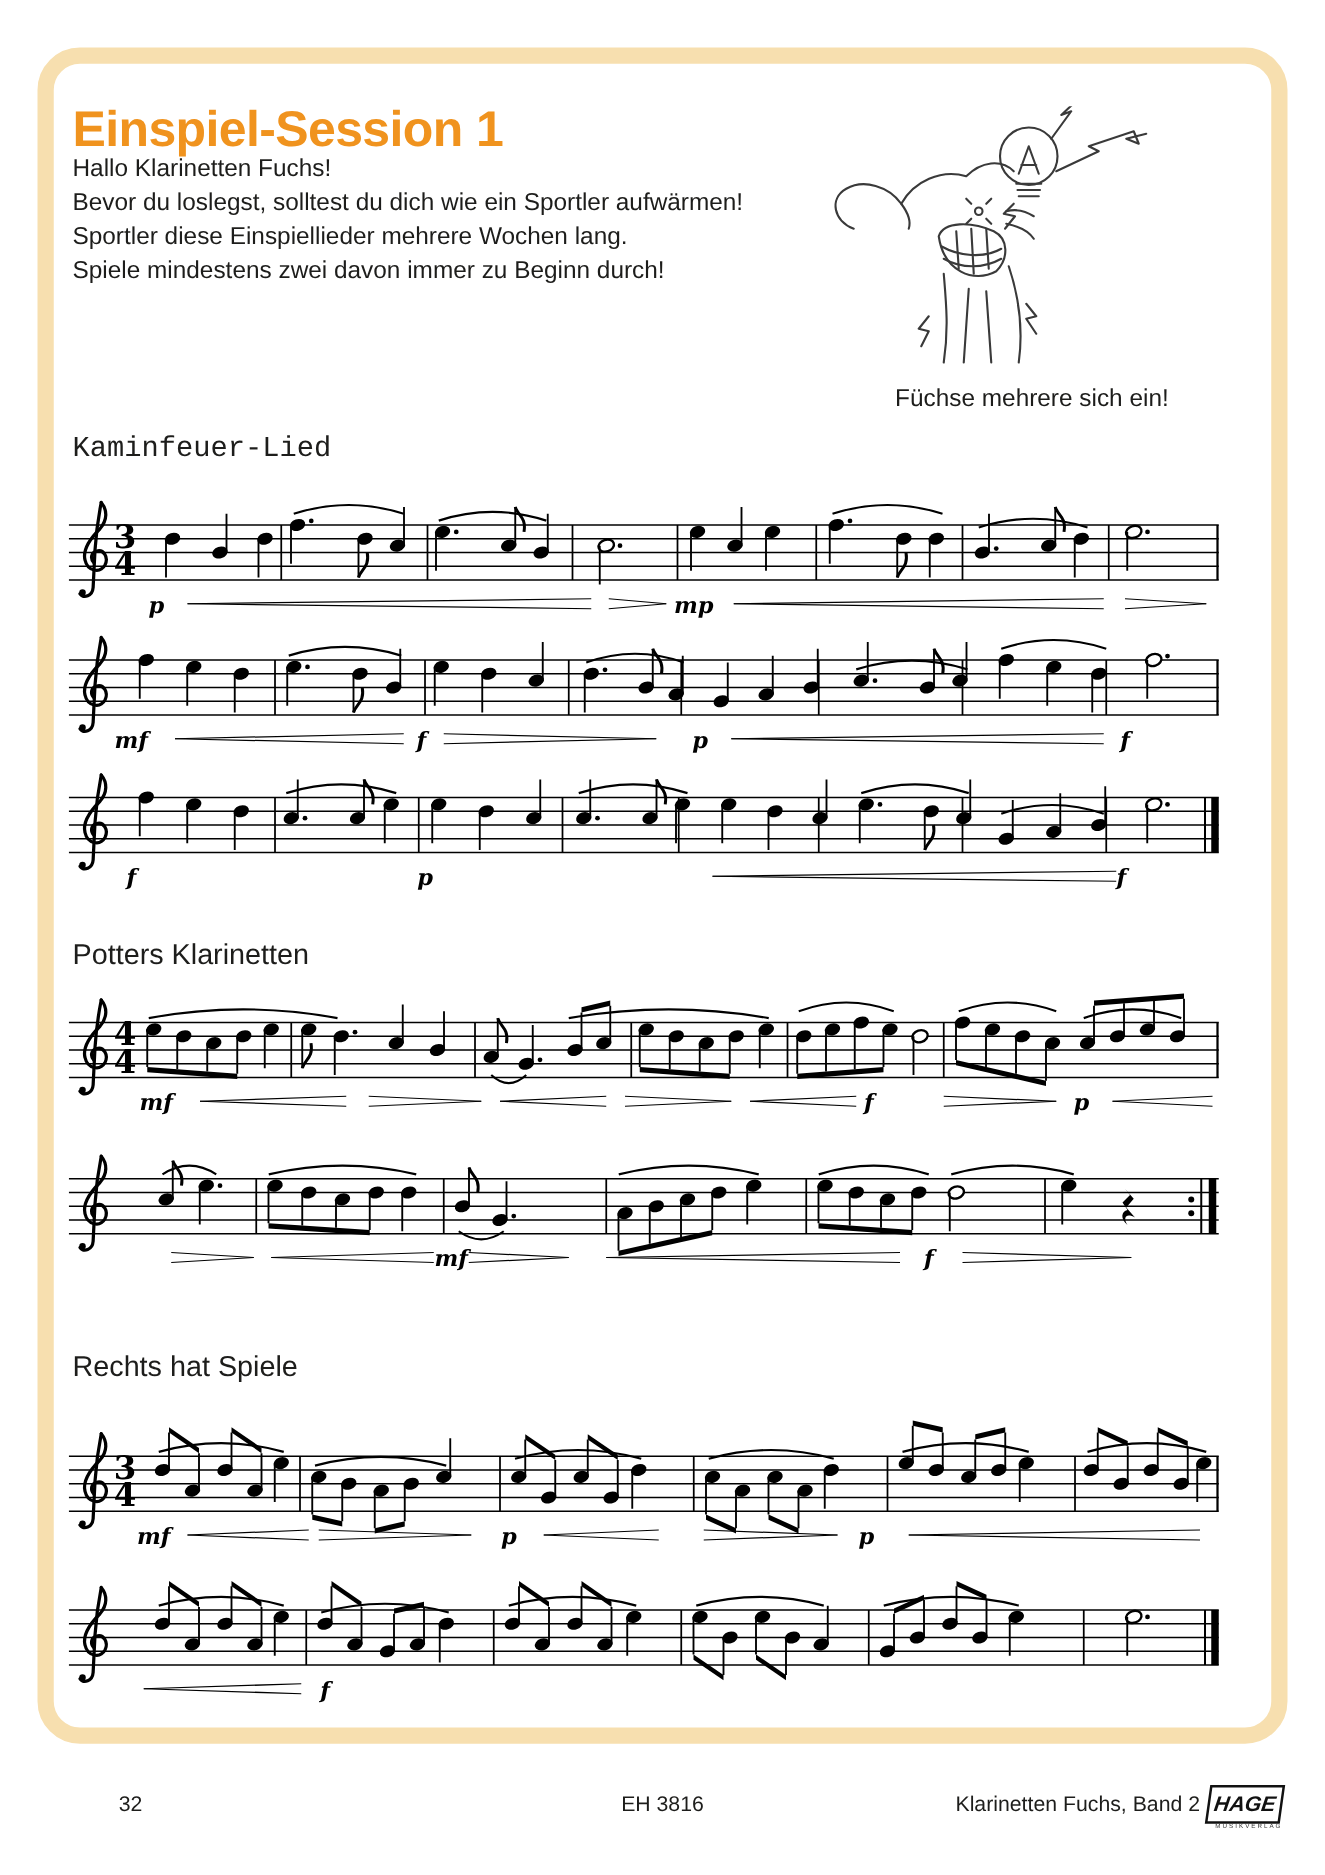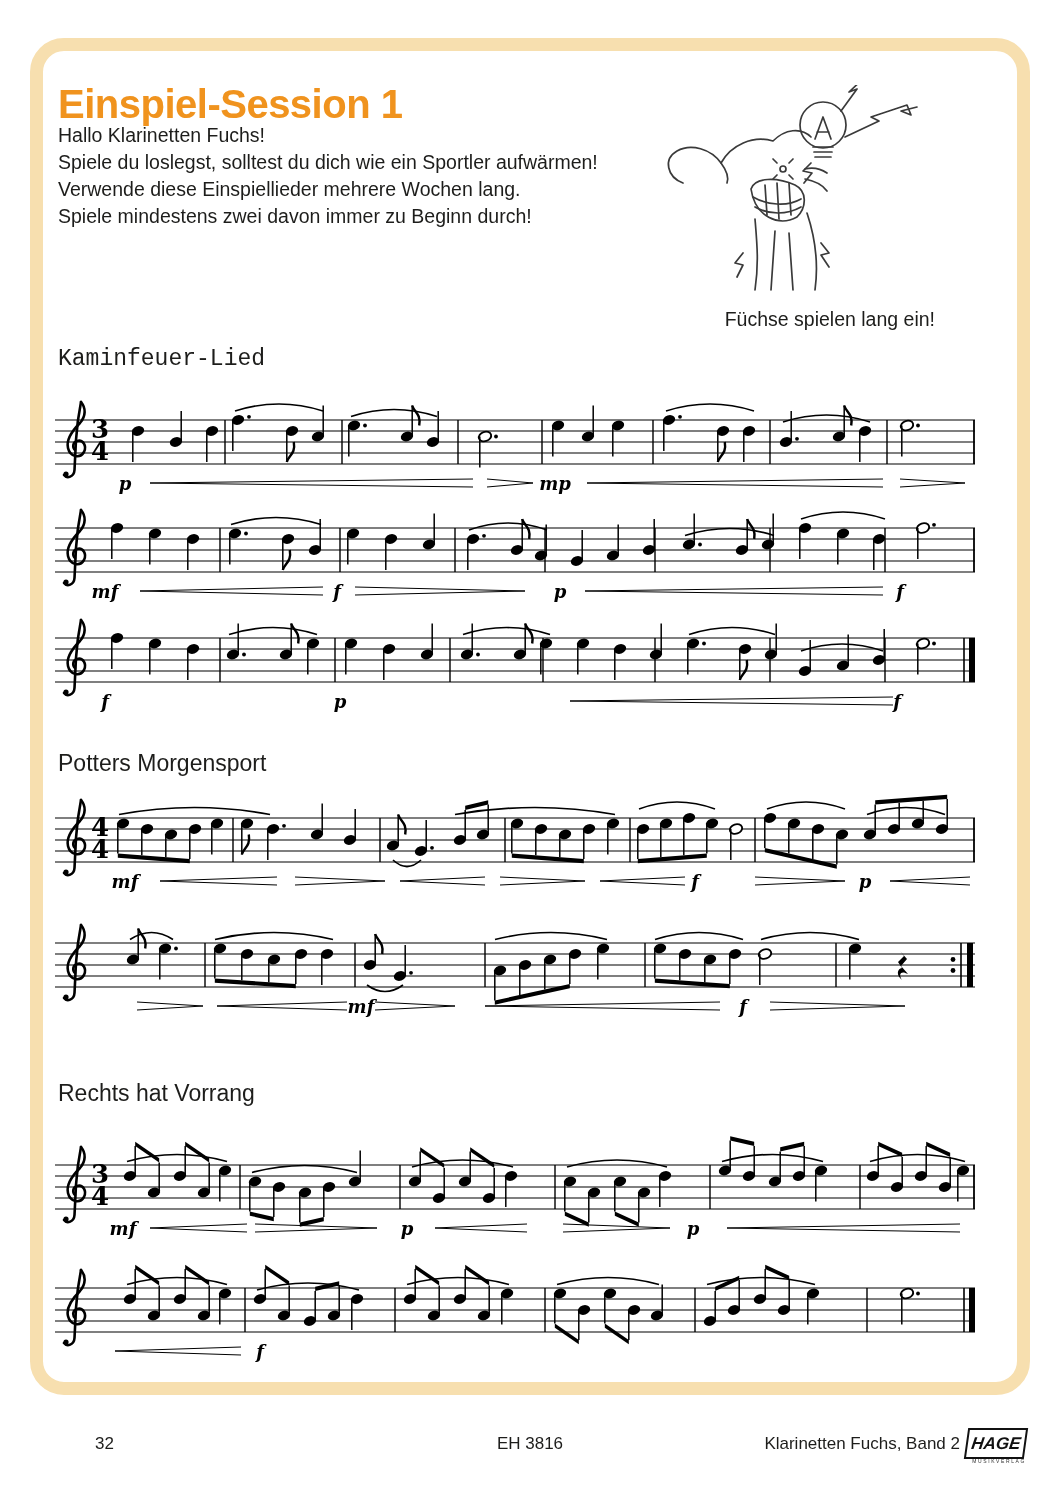--- a/index.html
+++ b/index.html
@@ -26,22 +26,22 @@
   svg{display:block;}
 </style>
 </head>
 <body>
 
 <div id="frame" style="border-color: rgb(247, 223, 175);"></div>
 
 <div id="title" style="color: rgb(240, 147, 30); margin-top: 24px;">Einspiel-Session 1</div>
 
 <div class="intro" style="top:122px">Hallo Klarinetten Fuchs!</div>
-<div class="intro" style="top:149px">Spiele du loslegst, solltest du dich wie ein Sportler aufwärmen!</div>
-<div class="intro" style="top:176px">Verwende diese Einspiellieder mehrere Wochen lang.</div>
+<div class="intro" style="top:149px">Bevor du loslegst, solltest du dich wie ein Sportler aufwärmen!</div>
+<div class="intro" style="top:176px">Sportler diese Einspiellieder mehrere Wochen lang.</div>
 <div class="intro" style="top:203px">Spiele mindestens zwei davon immer zu Beginn durch!</div>
 
 <svg id="fox" width="300" height="215" viewBox="0 0 300 215">
   <g fill="none" stroke="#3a3a3a" stroke-width="1.7" stroke-linecap="round" stroke-linejoin="round">
 
     <path d="M28,98 C12,92 8,74 22,66 C36,58 56,64 66,78 C72,86 74,92 72,98"></path>
     <path d="M66,78 C76,60 98,50 118,56 C130,44 146,42 156,52"></path>
 
     <circle cx="168" cy="40" r="23"></circle>
     <path d="M160,54 L168,32 L176,54 M162,47 L174,47"></path>
@@ -58,21 +58,21 @@
     <path d="M98,112 C112,120 132,122 146,114 M100,122 C114,130 132,130 146,122"></path>
     <path d="M110,100 L112,130 M122,98 L124,134 M134,98 L136,130"></path>
 
     <path d="M150,94 C160,96 168,100 172,106 M150,84 C158,82 166,84 172,88"></path>
     <path d="M100,134 C102,158 104,178 100,205 M152,128 C160,152 164,176 160,205"></path>
     <path d="M120,146 L116,205 M134,148 L138,205"></path>
     <path d="M88,168 L80,178 L88,180 L82,192 M166,158 L174,168 L166,170 L174,182"></path>
   </g>
 </svg>
 
-<div id="caption">Füchse spielen lang ein!</div>
+<div id="caption">Füchse mehrere sich ein!</div>
 
 <div id="songs-root">
     <div class="song-head" style="top: 346px; font-family: Liberation Mono, monospace;">Kaminfeuer-Lied</div>
     <div class="system" style="top: 380px;">
       <svg width="936" height="125" viewBox="0 0 936 125">
         <line x1="0" y1="40" x2="920" y2="40" stroke="#000" stroke-width="1.1"></line>
         <line x1="0" y1="51" x2="920" y2="51" stroke="#000" stroke-width="1.1"></line>
         <line x1="0" y1="62" x2="920" y2="62" stroke="#000" stroke-width="1.1"></line>
         <line x1="0" y1="73" x2="920" y2="73" stroke="#000" stroke-width="1.1"></line>
         <line x1="0" y1="84" x2="920" y2="84" stroke="#000" stroke-width="1.1"></line>
@@ -320,21 +320,21 @@
         <path d="M 408 36.5 Q 451.5 22.5 495 36.5" fill="none" stroke="#000" stroke-width="1.7"></path>
         <path d="M 634 36.5 Q 677 22.5 720 36.5" fill="none" stroke="#000" stroke-width="1.7"></path>
         <path d="M 746 53 Q 787 39 828 53" fill="none" stroke="#000" stroke-width="1.7"></path>
         <line x1="515" y1="103" x2="838" y2="99" stroke="#000" stroke-width="1"></line>
         <line x1="515" y1="103" x2="838" y2="107" stroke="#000" stroke-width="1"></line>
         <text x="50" y="110" font-size="18" font-family="&quot;DejaVu Serif&quot;,serif" font-weight="bold" text-anchor="middle" fill="#000" font-style="italic">f</text>
         <text x="285" y="110" font-size="18" font-family="&quot;DejaVu Serif&quot;,serif" font-weight="bold" text-anchor="middle" fill="#000" font-style="italic">p</text>
         <text x="842" y="110" font-size="18" font-family="&quot;DejaVu Serif&quot;,serif" font-weight="bold" text-anchor="middle" fill="#000" font-style="italic">f</text>
       </svg>
     </div>
-    <div class="song-head" style="top: 750px;">Potters Morgensport</div>
+    <div class="song-head" style="top: 750px;">Potters Klarinetten</div>
     <div class="system" style="top: 778px;">
       <svg width="936" height="125" viewBox="0 0 936 125">
         <line x1="0" y1="40" x2="920" y2="40" stroke="#000" stroke-width="1.1"></line>
         <line x1="0" y1="51" x2="920" y2="51" stroke="#000" stroke-width="1.1"></line>
         <line x1="0" y1="62" x2="920" y2="62" stroke="#000" stroke-width="1.1"></line>
         <line x1="0" y1="73" x2="920" y2="73" stroke="#000" stroke-width="1.1"></line>
         <line x1="0" y1="84" x2="920" y2="84" stroke="#000" stroke-width="1.1"></line>
         <g transform="translate(4,0)" fill="none" stroke="#000" stroke-width="2.6" stroke-linecap="round">
           <path d="M22 22 C27 28 27 36 21 43 C12 52 7 60 9 68 C11 77 21 79 25 72 C28 66 24 59 18 61 C14 62 13 67 16 70"></path>
           <path d="M22 22 C20 32 18 45 17 60 L15.5 90 C15 97 8 99 5 95"></path>
@@ -527,21 +527,21 @@
         <line x1="320" y1="107" x2="400" y2="103" stroke="#000" stroke-width="1"></line>
         <line x1="430" y1="103" x2="665" y2="99" stroke="#000" stroke-width="1"></line>
         <line x1="430" y1="103" x2="665" y2="107" stroke="#000" stroke-width="1"></line>
         <line x1="715" y1="99" x2="850" y2="103" stroke="#000" stroke-width="1"></line>
         <line x1="715" y1="107" x2="850" y2="103" stroke="#000" stroke-width="1"></line>
         <text x="306" y="110" font-size="18" font-family="&quot;DejaVu Serif&quot;,serif" font-weight="bold" text-anchor="middle" fill="#000" font-style="italic">mf</text>
         <text x="688" y="110" font-size="18" font-family="&quot;DejaVu Serif&quot;,serif" font-weight="bold" text-anchor="middle" fill="#000" font-style="italic">f</text>
         <path d="M -3 -14 L 4 -6 L -2 1 L 5 9 C -2 5 -5 9 -1 15 C -7 10 -6 4 -1 3 L -5 -3 L 1 -9 Z" transform="translate(848,62)" fill="#000"></path>
       </svg>
     </div>
-    <div class="song-head" style="top: 1080px;">Rechts hat Vorrang</div>
+    <div class="song-head" style="top: 1080px;">Rechts hat Spiele</div>
     <div class="system" style="top: 1125px;">
       <svg width="936" height="125" viewBox="0 0 936 125">
         <line x1="0" y1="40" x2="920" y2="40" stroke="#000" stroke-width="1.1"></line>
         <line x1="0" y1="51" x2="920" y2="51" stroke="#000" stroke-width="1.1"></line>
         <line x1="0" y1="62" x2="920" y2="62" stroke="#000" stroke-width="1.1"></line>
         <line x1="0" y1="73" x2="920" y2="73" stroke="#000" stroke-width="1.1"></line>
         <line x1="0" y1="84" x2="920" y2="84" stroke="#000" stroke-width="1.1"></line>
         <g transform="translate(4,0)" fill="none" stroke="#000" stroke-width="2.6" stroke-linecap="round">
           <path d="M22 22 C27 28 27 36 21 43 C12 52 7 60 9 68 C11 77 21 79 25 72 C28 66 24 59 18 61 C14 62 13 67 16 70"></path>
           <path d="M22 22 C20 32 18 45 17 60 L15.5 90 C15 97 8 99 5 95"></path>

